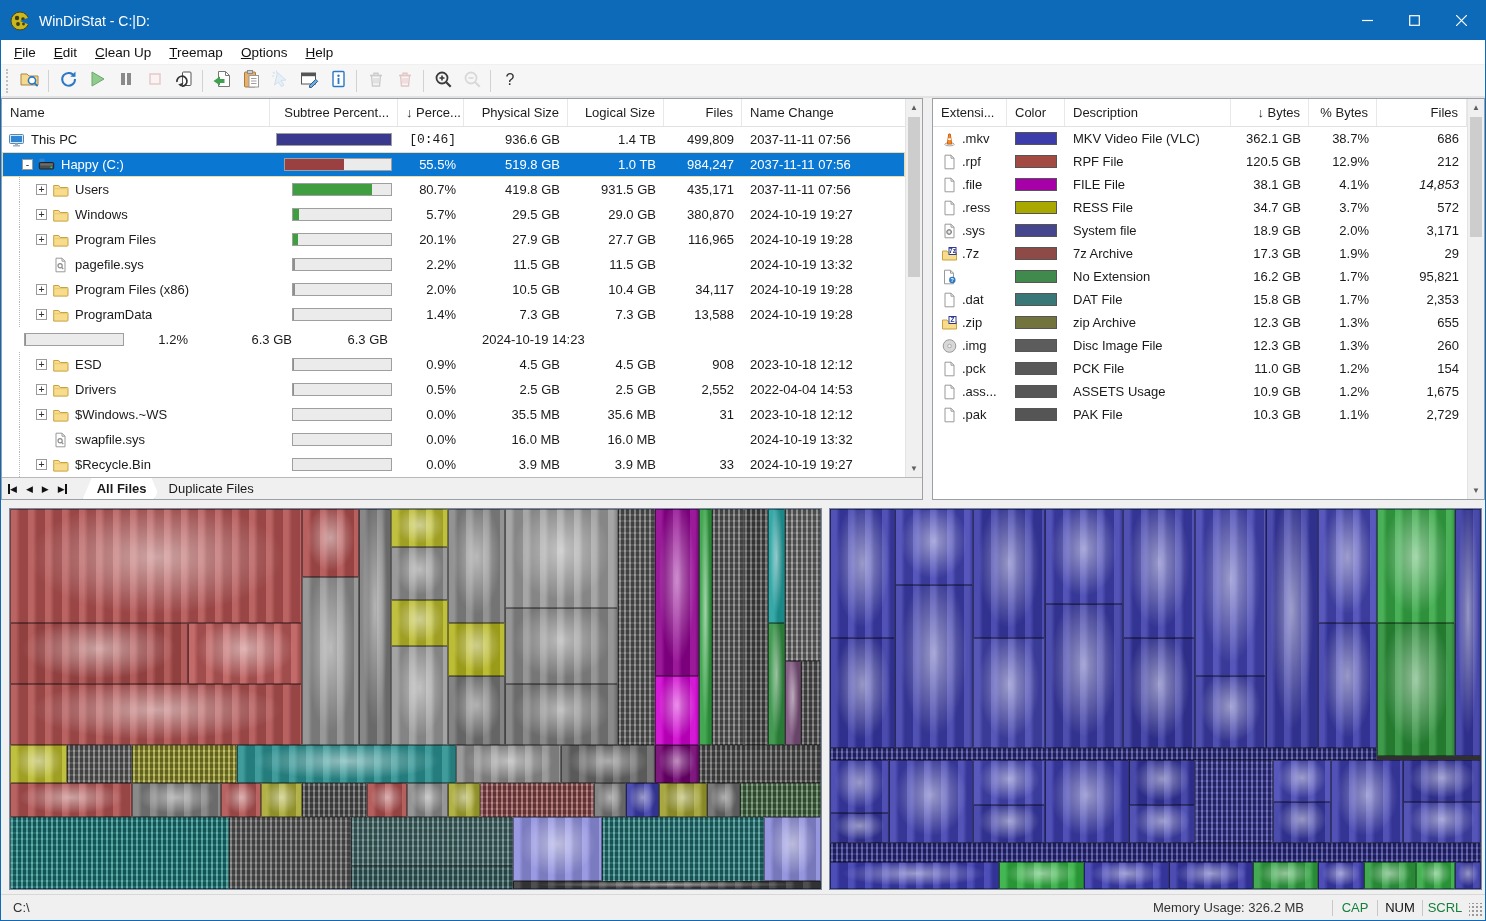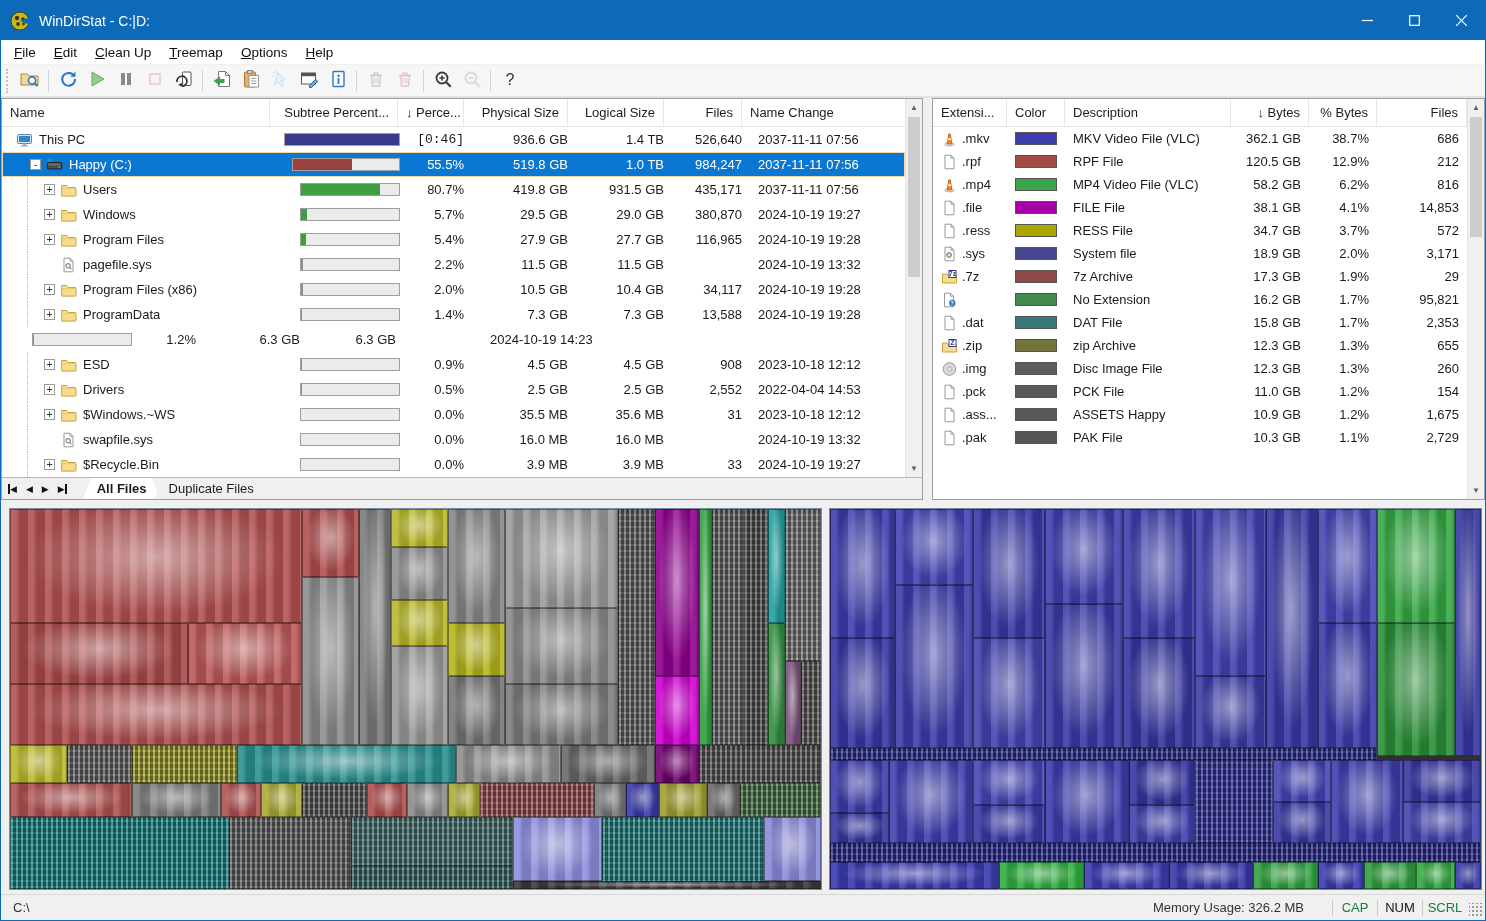--- a/index.html
+++ b/index.html
@@ -29,21 +29,21 @@
 
   
   .main { flex:0 0 401px; display:flex; background:#f0f0f0; }
   .pane { background:#fff; border:1px solid #9aa0a6; display:flex; flex-direction:column; overflow:hidden; }
   .pane-left { width:922px; margin-right:9px; }
   .pane-right { flex:1; }
   .grid-head { display:flex; height:28px; border-bottom:1px solid #e2e2e2; background:#fff; flex:0 0 auto; }
   .gh-cell { font-size:13px; color:#1c1c1c; padding:6px 8px 0 8px; border-right:1px solid #e8e8e8; white-space:nowrap; overflow:hidden; }
   .gh-cell.r { text-align:right; }
   .rows { position:relative; flex:1; overflow:hidden; }
-  .trow { display:flex; height:25px; align-items:center; white-space:nowrap;padding-left:8px; }
+  .trow { display:flex; height:25px; align-items:center; white-space:nowrap; }
   .erow { display:flex; height:23px; align-items:center; white-space:nowrap; }
   .tcell { padding:0 8px; overflow:hidden; }
   .tcell.r { text-align:right; }
   .trow.selected { background:#0a78d2; color:#fff; box-shadow:inset 0 0 0 1px #efd9a7; }
 
   
   .name-cell { display:flex; align-items:center; height:100%; padding:0 4px; position:relative; }
   .exp { width:11px; height:11px; border:1px solid #9a9a9a; background:#fff; color:#333; font-size:10px; line-height:9px; text-align:center; flex:0 0 auto; margin-right:5px; font-family:"DejaVu Sans Mono",monospace; }
   .ticon { width:17px; height:16px; margin-right:6px; flex:0 0 auto; }
   .rail { position:absolute; top:0; bottom:0; border-left:1px dotted #b8b8b8; }
@@ -273,21 +273,21 @@
                   <span style="overflow: hidden; text-overflow: ellipsis;">This PC</span>
                 </div>
                 <div class="sbar-wrap" style="width: 128px; flex: 0 0 128px; padding-left: 6px;">
                   <div class="sbar">
                     <div class="fill" style="width: 100%; background: rgb(57, 57, 142);"></div>
                   </div>
                 </div>
                 <div class="tcell r" style="width: 66px; flex: 0 0 66px; font-family: Liberation Mono, monospace;">[0:46]</div>
                 <div class="tcell r" style="width: 104px; flex: 0 0 104px;">936.6 GB</div>
                 <div class="tcell r" style="width: 96px; flex: 0 0 96px;">1.4 TB</div>
-                <div class="tcell r" style="width: 78px; flex: 0 0 78px;">526,640</div>
+                <div class="tcell r" style="width: 78px; flex: 0 0 78px;">499,809</div>
                 <div class="tcell" style="width: 164px; flex: 0 0 164px;">2037-11-11  07:56</div>
               </div>
               <div class="trow selected">
                 <div class="name-cell" style="width: 268px; flex: 0 0 268px; padding-left: 20px;">
                   <span class="exp">-</span>
                   <span class="ticon"><svg width="17" height="16" viewBox="0 0 16 16">
                       <rect x="0.8" y="5.5" width="14.4" height="6.5" rx="1" fill="#4d4d4d" stroke="#222"></rect>
                       <rect x="1.8" y="6.5" width="12.4" height="2" fill="#6e6e6e"></rect>
                       <circle cx="12.8" cy="10.2" r="1" fill="#35c06a"></circle>
                       <rect x="1" y="1.5" width="5" height="3.5" fill="#2f86d2" opacity=".85"></rect>
@@ -355,21 +355,21 @@
                       <path d="M1.2 3.5h5l1.5 2h7a.8.8 0 0 1 .8.8v7a.8.8 0 0 1-.8.8H1.2z" fill="#f6dc8c" stroke="#c9a23f"></path>
                       <path d="M1.2 6.6h14.3" stroke="#e9cb6e"></path>
                     </svg></span>
                   <span style="overflow: hidden; text-overflow: ellipsis;">Program Files</span>
                 </div>
                 <div class="sbar-wrap" style="width: 128px; flex: 0 0 128px; padding-left: 22px;">
                   <div class="sbar">
                     <div class="fill" style="width: 5.4%; background: rgb(63, 158, 63);"></div>
                   </div>
                 </div>
-                <div class="tcell r" style="width: 66px; flex: 0 0 66px;">5.4%</div>
+                <div class="tcell r" style="width: 66px; flex: 0 0 66px;">20.1%</div>
                 <div class="tcell r" style="width: 104px; flex: 0 0 104px;">27.9 GB</div>
                 <div class="tcell r" style="width: 96px; flex: 0 0 96px;">27.7 GB</div>
                 <div class="tcell r" style="width: 78px; flex: 0 0 78px;">116,965</div>
                 <div class="tcell" style="width: 164px; flex: 0 0 164px;">2024-10-19  19:28</div>
               </div>
               <div class="trow">
                 <div class="name-cell" style="width: 268px; flex: 0 0 268px; padding-left: 34px;">
                   <span class="rail" style="left: 17px;"></span>
                   <span style="width: 16px; flex: 0 0 16px;"></span>
                   <span class="ticon"><svg width="17" height="16" viewBox="0 0 16 16">
@@ -615,49 +615,32 @@
                   <div class="swatch" style="background: rgb(163, 74, 66);"></div>
                 </div>
                 <div class="tcell" style="width: 166px; flex: 0 0 166px;">RPF File</div>
                 <div class="tcell r" style="width: 78px; flex: 0 0 78px;">120.5 GB</div>
                 <div class="tcell r" style="width: 68px; flex: 0 0 68px;">12.9%</div>
                 <div class="tcell r" style="width: 90px; flex: 0 0 90px;">212</div>
               </div>
               <div class="erow">
                 <div class="ext-cell" style="width: 74px; flex: 0 0 74px;">
                   <span class="eicon"><svg width="17" height="16" viewBox="0 0 16 16">
-                      <ellipse cx="8" cy="13.3" rx="4.8" ry="1.6" fill="#ececec" stroke="#a8a8a8"></ellipse>
-                      <path d="M5.8 13L7.2 3h1.6l1.4 10z" fill="#ff8a1e" stroke="#c9641a"></path>
-                      <path d="M6.6 8.2h2.8" stroke="#fff" stroke-width="1.6"></path>
-                    </svg></span>
-                  <span>.mp4</span>
-                </div>
-                <div class="tcell" style="width: 58px; flex: 0 0 58px;">
-                  <div class="swatch" style="background: rgb(58, 166, 76);"></div>
-                </div>
-                <div class="tcell" style="width: 166px; flex: 0 0 166px;">MP4 Video File (VLC)</div>
-                <div class="tcell r" style="width: 78px; flex: 0 0 78px;">58.2 GB</div>
-                <div class="tcell r" style="width: 68px; flex: 0 0 68px;">6.2%</div>
-                <div class="tcell r" style="width: 90px; flex: 0 0 90px;">816</div>
-              </div>
-              <div class="erow">
-                <div class="ext-cell" style="width: 74px; flex: 0 0 74px;">
-                  <span class="eicon"><svg width="17" height="16" viewBox="0 0 16 16">
                       <path d="M3.5 1.2h6l3 3v10.6h-9z" fill="#fff" stroke="#999"></path>
                       <path d="M9.5 1.2v3h3" fill="none" stroke="#999"></path>
                     </svg></span>
                   <span>.file</span>
                 </div>
                 <div class="tcell" style="width: 58px; flex: 0 0 58px;">
                   <div class="swatch" style="background: rgb(168, 0, 168);"></div>
                 </div>
                 <div class="tcell" style="width: 166px; flex: 0 0 166px;">FILE File</div>
                 <div class="tcell r" style="width: 78px; flex: 0 0 78px;">38.1 GB</div>
                 <div class="tcell r" style="width: 68px; flex: 0 0 68px;">4.1%</div>
-                <div class="tcell r" style="width: 90px; flex: 0 0 90px;">14,853</div>
+                <div class="tcell r" style="width: 90px; flex: 0 0 90px; font-style: italic;">14,853</div>
               </div>
               <div class="erow">
                 <div class="ext-cell" style="width: 74px; flex: 0 0 74px;">
                   <span class="eicon"><svg width="17" height="16" viewBox="0 0 16 16">
                       <path d="M3.5 1.2h6l3 3v10.6h-9z" fill="#fff" stroke="#999"></path>
                       <path d="M9.5 1.2v3h3" fill="none" stroke="#999"></path>
                     </svg></span>
                   <span>.ress</span>
                 </div>
                 <div class="tcell" style="width: 58px; flex: 0 0 58px;">
@@ -790,21 +773,21 @@
                 <div class="ext-cell" style="width: 74px; flex: 0 0 74px;">
                   <span class="eicon"><svg width="17" height="16" viewBox="0 0 16 16">
                       <path d="M3.5 1.2h6l3 3v10.6h-9z" fill="#fff" stroke="#999"></path>
                       <path d="M9.5 1.2v3h3" fill="none" stroke="#999"></path>
                     </svg></span>
                   <span>.ass...</span>
                 </div>
                 <div class="tcell" style="width: 58px; flex: 0 0 58px;">
                   <div class="swatch" style="background: rgb(87, 87, 87);"></div>
                 </div>
-                <div class="tcell" style="width: 166px; flex: 0 0 166px;">ASSETS Happy</div>
+                <div class="tcell" style="width: 166px; flex: 0 0 166px;">ASSETS Usage</div>
                 <div class="tcell r" style="width: 78px; flex: 0 0 78px;">10.9 GB</div>
                 <div class="tcell r" style="width: 68px; flex: 0 0 68px;">1.2%</div>
                 <div class="tcell r" style="width: 90px; flex: 0 0 90px;">1,675</div>
               </div>
               <div class="erow">
                 <div class="ext-cell" style="width: 74px; flex: 0 0 74px;">
                   <span class="eicon"><svg width="17" height="16" viewBox="0 0 16 16">
                       <path d="M3.5 1.2h6l3 3v10.6h-9z" fill="#fff" stroke="#999"></path>
                       <path d="M9.5 1.2v3h3" fill="none" stroke="#999"></path>
                     </svg></span>

